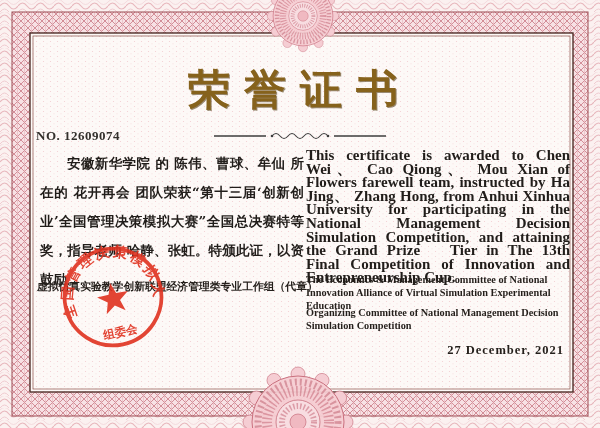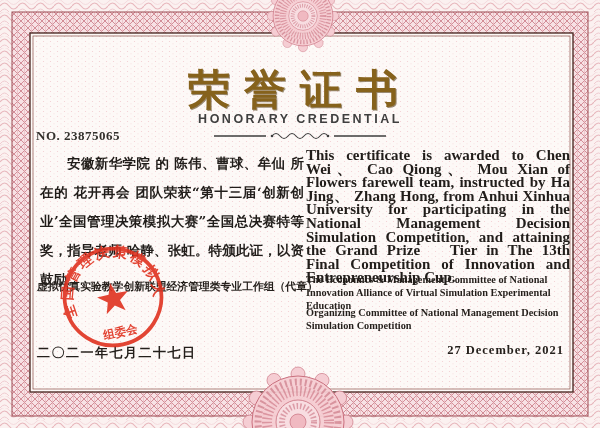--- a/index.html
+++ b/index.html
@@ -81,38 +81,36 @@
     <rect x="12" y="12" width="576" height="404" fill="url(#hatch)" stroke="#9c4a52" stroke-width="1"></rect>
 
     <rect x="30" y="33" width="543" height="359" fill="url(#dots)" stroke="#4f2e28" stroke-width="1.4"></rect>
     <rect x="33" y="36" width="537" height="353" fill="none" stroke="#8a5148" stroke-width="0.7"></rect>
 
     <use href="#rosette" xlink:href="#rosette" transform="translate(303,16) scale(0.65)"></use>
     <use href="#rosette" xlink:href="#rosette" transform="translate(298,422)"></use>
   </svg>
 
   <div class="abs title">荣誉证书</div>
-  <div class="abs subtitle">HONORARY CREDENTIAL</div>
   <div class="abs flourish">
     <svg width="180" height="12" viewBox="0 0 180 12">
       <line x1="4" y1="6" x2="56" y2="6" stroke="#3c3c3c" stroke-width="1.6"></line>
       <line x1="124" y1="6" x2="176" y2="6" stroke="#3c3c3c" stroke-width="1.6"></line>
       <path d="M62,6 Q66,1 70,6 Q74,11 78,6 Q82,1 86,6 Q90,11 94,6 Q98,1 102,6 Q106,11 110,6 Q114,1 118,6" fill="none" stroke="#3c3c3c" stroke-width="1.1"></path>
       <circle cx="62" cy="6" r="1.3" fill="#3c3c3c"></circle>
       <circle cx="118" cy="6" r="1.3" fill="#3c3c3c"></circle>
     </svg>
   </div>
 
-  <div class="abs certno">NO. 23875065</div>
+  <div class="abs certno">NO. 12609074</div>
 
   <div class="abs body-cn">安徽新华学院 的 陈伟、曹球、牟仙 所在的 花开再会 团队荣获“第十三届‘创新创业’全国管理决策模拟大赛”全国总决赛特等奖，指导老师 哈静、张虹。特颁此证，以资鼓励。</div>
   <div class="abs body-en">This certificate is awarded to Chen Wei、 Cao Qiong、 Mou Xian of Flowers farewell team, instructed by Ha Jing、 Zhang Hong, from Anhui Xinhua University for participating in the National Management Decision Simulation Competition, and attaining the Grand Prize  Tier in The 13th Final Competition of Innovation and Entrepreneurship Cup.</div>
 
   <div class="abs issuer-cn-1">虚拟仿真实验教学创新联盟经济管理类专业工作组（代章）</div>
-  <div class="abs date-cn">二〇二一年七月二十七日</div>
   <div class="abs issuer-en-1">The Economics &amp; Management Committee of National Innovation Alliance of Virtual Simulation Experimental Education</div>
   <div class="abs issuer-en-2">Organizing Committee of National Management Decision Simulation Competition</div>
   <div class="abs date-en">27 December, 2021</div>
 
   <svg class="abs seal" viewBox="0 0 100 100">
     <g transform="rotate(-12 50 50)" opacity="0.9">
       <circle cx="50" cy="50" r="44" fill="none" stroke="#e03220" stroke-width="3.4"></circle>
       <polygon points="50,37 46.5,47.1 35.7,47.4 44.3,53.9 41.2,64.1 50,58 58.8,64.1 55.7,53.9 64.3,47.4 53.5,47.1" fill="#e03220"></polygon>
       <path id="sealArc" d="M15.2,62.7 A37,37 0 1 1 84.8,62.7" fill="none"></path>
       <text font-size="13" font-weight="bold" fill="#e03220" font-family="DejaVu Sans, sans-serif">

